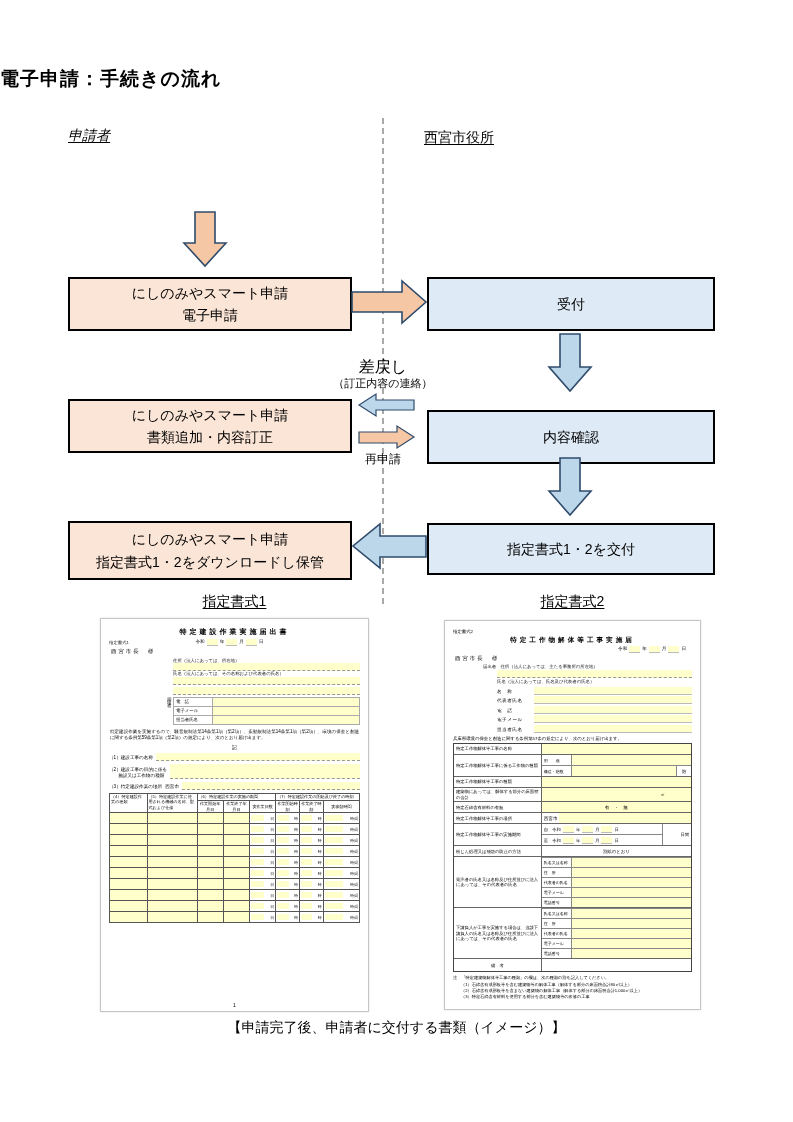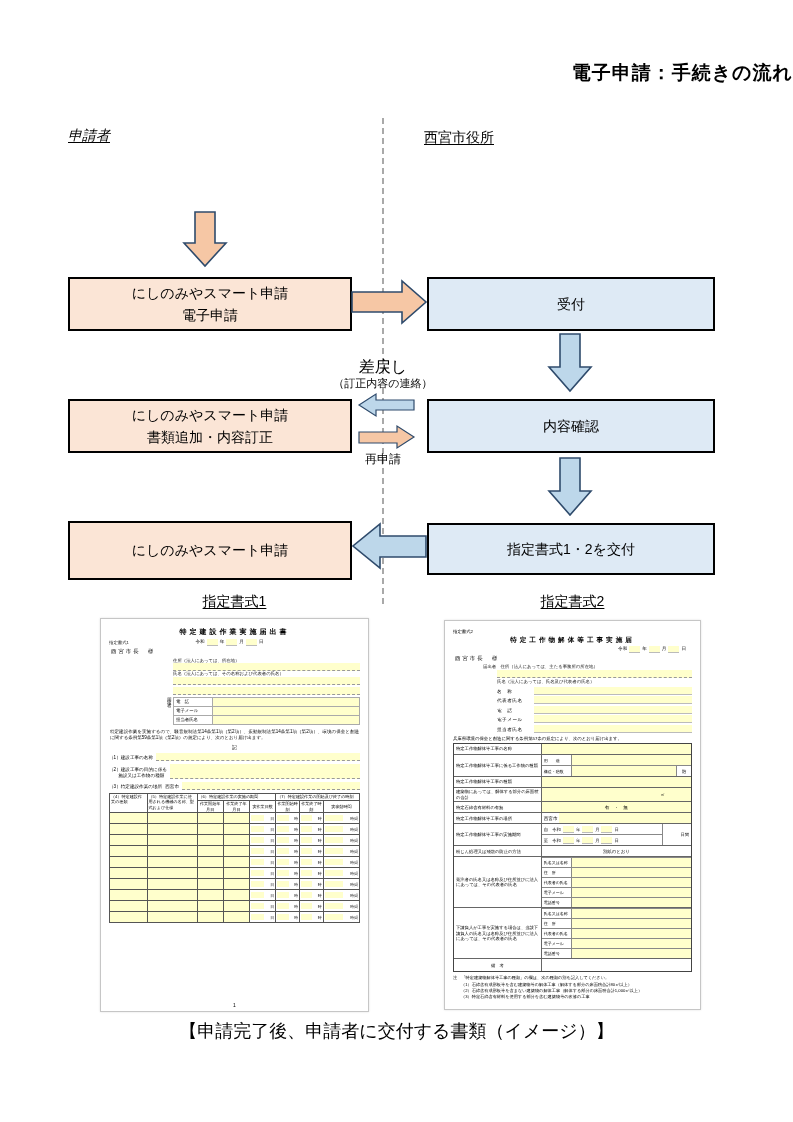--- a/index.html
+++ b/index.html
@@ -1,36 +1,36 @@
 <!DOCTYPE html>
 <html><head>
 <meta charset="utf-8">
 <style>
   html,body{margin:0;padding:0;background:#fff;}
   #page{position:relative;width:793px;height:1122px;background:#fff;overflow:hidden;
         font-family:"Liberation Sans","DejaVu Sans",sans-serif;color:#000;}
 
   
-  .page-title{position:absolute;left:0;top:60px;width:100%;text-align:right;
+  .page-title{position:absolute;left:0;top:66px;width:100%;text-align:left;
               font-size:19px;font-weight:bold;letter-spacing:1px;}
   .lane-divider{position:absolute;left:382px;top:118px;height:486px;width:0;
                 border-left:2px dashed #a9a9a9;}
   .lane-label{position:absolute;font-size:14px;text-decoration:underline;text-underline-offset:2px;}
   #lane-applicant{left:68px;top:127px;font-style:italic;}
   #lane-city{left:424px;top:129px;}
 
   .fbox{position:absolute;display:flex;flex-direction:column;justify-content:space-evenly;
         align-items:center;text-align:center;font-size:14px;line-height:1.15;}
   .fbox.orange{background:#FBE5D6;border:2px solid #000;}
   .fbox.blue{background:#DEEAF5;border:2px solid #000;}
   #box-prepare{left:68px;top:151px;width:280px;height:55px;}
   #box-submit{left:68px;top:277px;width:280px;height:50px;}
   #box-reception{left:427px;top:277px;width:284px;height:50px;}
   #box-correction{left:68px;top:399px;width:280px;height:50px;}
-  #box-confirm{left:427px;top:399px;width:284px;height:50px;}
+  #box-confirm{left:427px;top:410px;width:284px;height:50px;}
   #box-download{left:68px;top:521px;width:280px;height:55px;}
   #box-issue{left:427px;top:523px;width:284px;height:48px;}
 
   .arrows{position:absolute;left:0;top:0;width:793px;height:1122px;pointer-events:none;}
   .flow-note{position:absolute;left:333px;width:100px;text-align:center;}
   #lbl-return{top:357px;font-size:16px;}
   #lbl-return-note{top:376px;font-size:11px;}
   #lbl-resubmit{top:451px;font-size:12px;}
 
   
@@ -99,21 +99,21 @@
   .f2v{flex:1;display:flex;flex-direction:column;justify-content:center;}
   .f2subrow{display:flex;align-items:center;border-top:.5px solid #888;min-height:9px;}
   .f2subrow.first{border-top:none;}
   .f2sublab{width:30px;padding:0 2px;font-size:4px;border-right:.5px solid #888;
             display:flex;align-items:center;height:100%;box-sizing:border-box;}
   .f2subfield{flex:1;align-self:stretch;background:#FFFFCC;}
   .center{justify-content:center;text-align:center;}
   .f2-note{font-size:4.2px;margin-top:3px;line-height:1.5;}
   .f2-note .nline{margin-left:8px;}
 
-  .bottom-caption{position:absolute;left:0;top:1019px;width:100%;text-align:center;font-size:18px;}
+  .bottom-caption{position:absolute;left:0;top:1019px;width:100%;text-align:center;font-size:14px;}
 </style>
 </head>
 <body>
 
 <div id="page">
 
   <div class="page-title">電子申請：手続きの流れ</div>
 
   <div class="lane-divider"></div>
   <div class="lane-label" id="lane-applicant">申請者</div>
@@ -128,20 +128,21 @@
   </div>
   <div class="fbox orange" id="box-correction">
     <div>にしのみやスマート申請</div>
     <div>書類追加・内容訂正</div>
   </div>
   <div class="fbox blue" id="box-confirm">
     <div>内容確認</div>
   </div>
   <div class="fbox orange" id="box-download">
     <div>にしのみやスマート申請</div>
+    <div>指定書式1・2をダウンロードし保管</div>
   </div>
   <div class="fbox blue" id="box-issue">
     <div>指定書式1・2を交付</div>
   </div>
 
   <svg class="arrows">
     <g>
       <polygon points="195,212 215,212 215,243 226,243 205,266 184,243 195,243" fill="#F6C7A5" stroke="#2F4B6C" stroke-width="1.6"></polygon>
     </g>
     <g>

